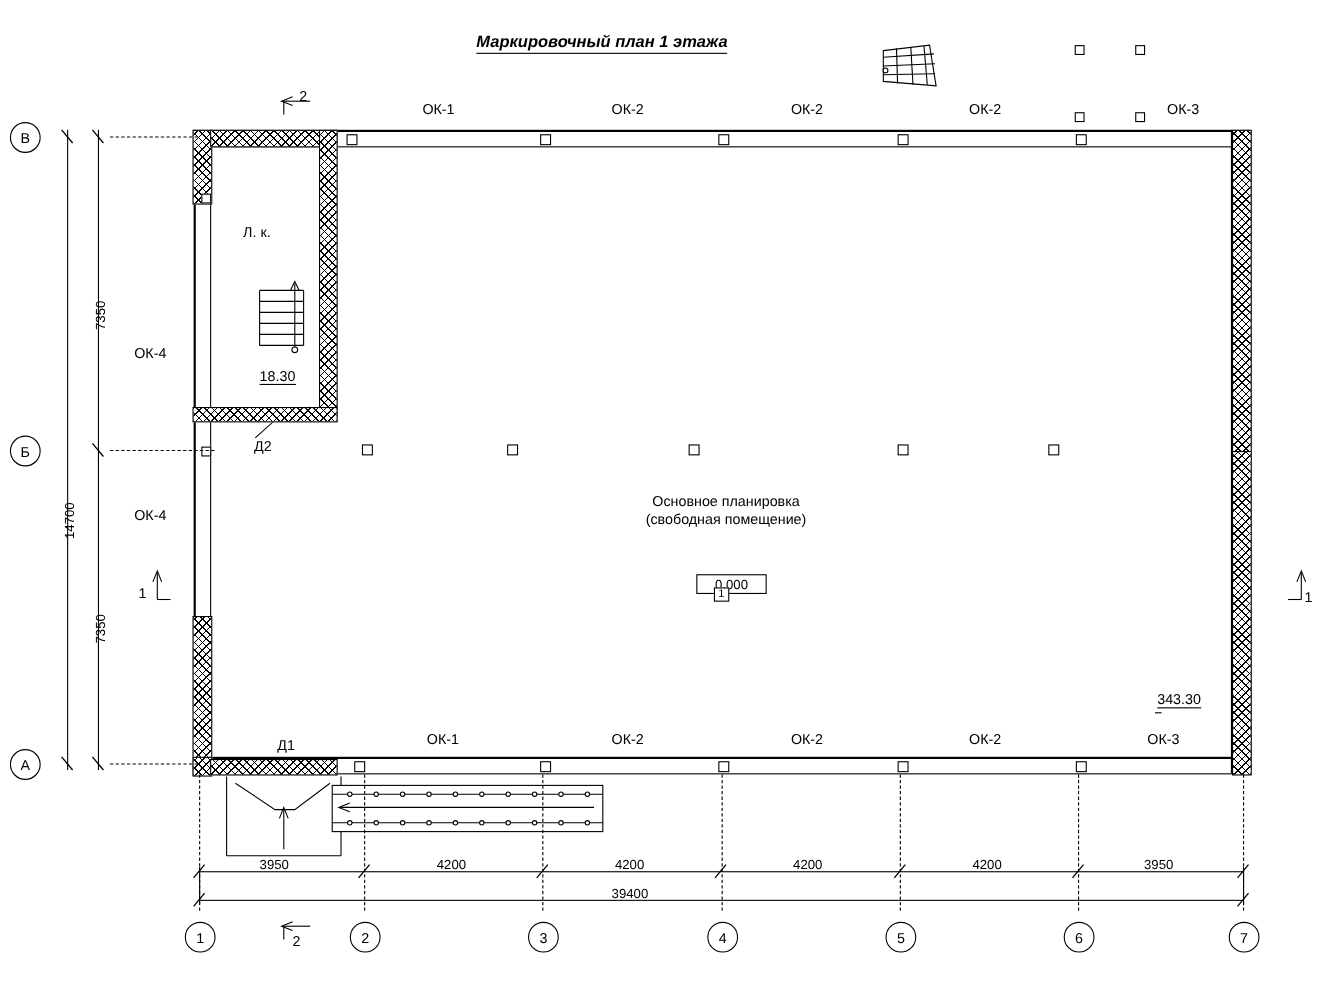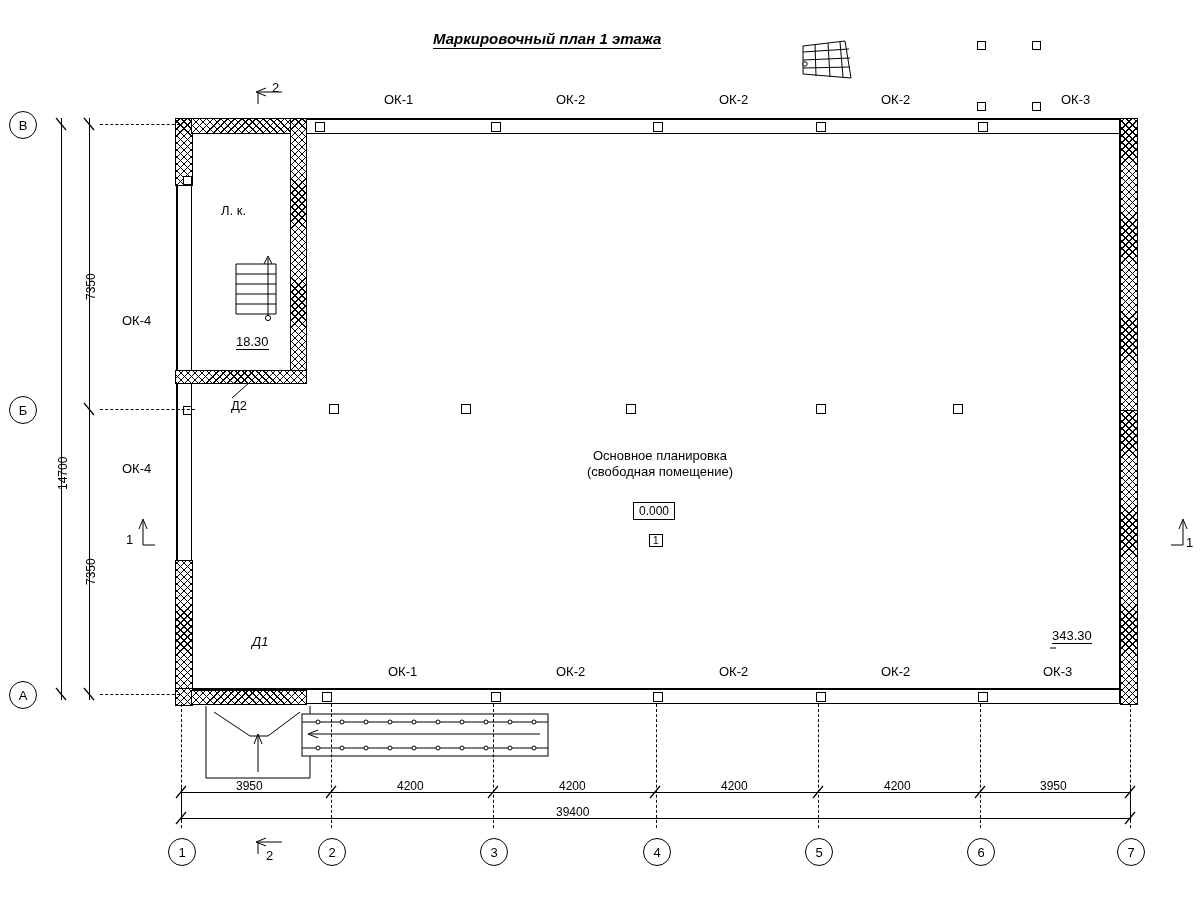--- a/index.html
+++ b/index.html
@@ -19,21 +19,21 @@
   .circ{position:absolute;border:1.4px solid #000;border-radius:50%;
         display:flex;align-items:center;justify-content:center;font-size:13px;
         width:26px;height:26px;background:#fff;}
   .sq{position:absolute;border:1px solid #000;background:#fff;}
   .hatch{position:absolute;
      background-image:
        repeating-linear-gradient(45deg, #000 0 1px, transparent 1px 5px),
        repeating-linear-gradient(-45deg, #000 0 1px, transparent 1px 5px);
      border:1px solid #000;background-color:#fff;}
   .lbl-u{position:absolute;font-size:13px;border-bottom:1.4px solid #000;padding-bottom:0px;white-space:nowrap;}
-  .boxed{position:absolute;border:1px solid #000;font-size:12px;padding:1px 5px;background:#fff;white-space:nowrap;}
+  .boxed{position:absolute;border:1px solid #000;font-size:12px;padding:1px 16px;background:#fff;white-space:nowrap;margin-top:20px;}
   .boxed-sm{position:absolute;border:1px solid #000;font-size:10px;padding:0 3px;background:#fff;white-space:nowrap;}
   .rot{position:absolute;transform-origin:left top;font-size:12px;white-space:nowrap;}
   .ctr{position:absolute;text-align:center;font-size:13px;line-height:16px;white-space:nowrap;}
   svg{position:absolute;left:0;top:0;overflow:visible;}
 </style>
 </head>
 <body>
 
 <div id="sheet">
 
@@ -253,21 +253,21 @@
   <div class="t" style="left:719px;top:664px;">ОК-2</div>
   <div class="t" style="left:881px;top:664px;">ОК-2</div>
   <div class="t" style="left:1043px;top:664px;">ОК-3</div>
 
   <div class="t" style="left:122px;top:313px;">ОК-4</div>
   <div class="t" style="left:122px;top:461px;">ОК-4</div>
 
   <div class="t" style="left:221px;top:203px;">Л. к.</div>
   <div class="lbl-u" style="left:236px;top:334px;">18.30</div>
   <div class="t" style="left:231px;top:398px;">Д2</div>
-  <div class="t" style="left:252px;top:634px;font-style:italic;">Д1</div>
+  <div class="t" style="left:252px;top:670px;">Д1</div>
 
   <div class="ctr" style="left:565px;top:448px;width:190px;">
     <span>Основное планировка</span><br>
     <span>(свободная помещение)</span>
   </div>
 
   <div class="boxed" style="left:633px;top:502px;">0.000</div>
   <div class="boxed-sm" style="left:649px;top:534px;">1</div>
   <div class="lbl-u" style="left:1052px;top:628px;">343.30</div>
 

